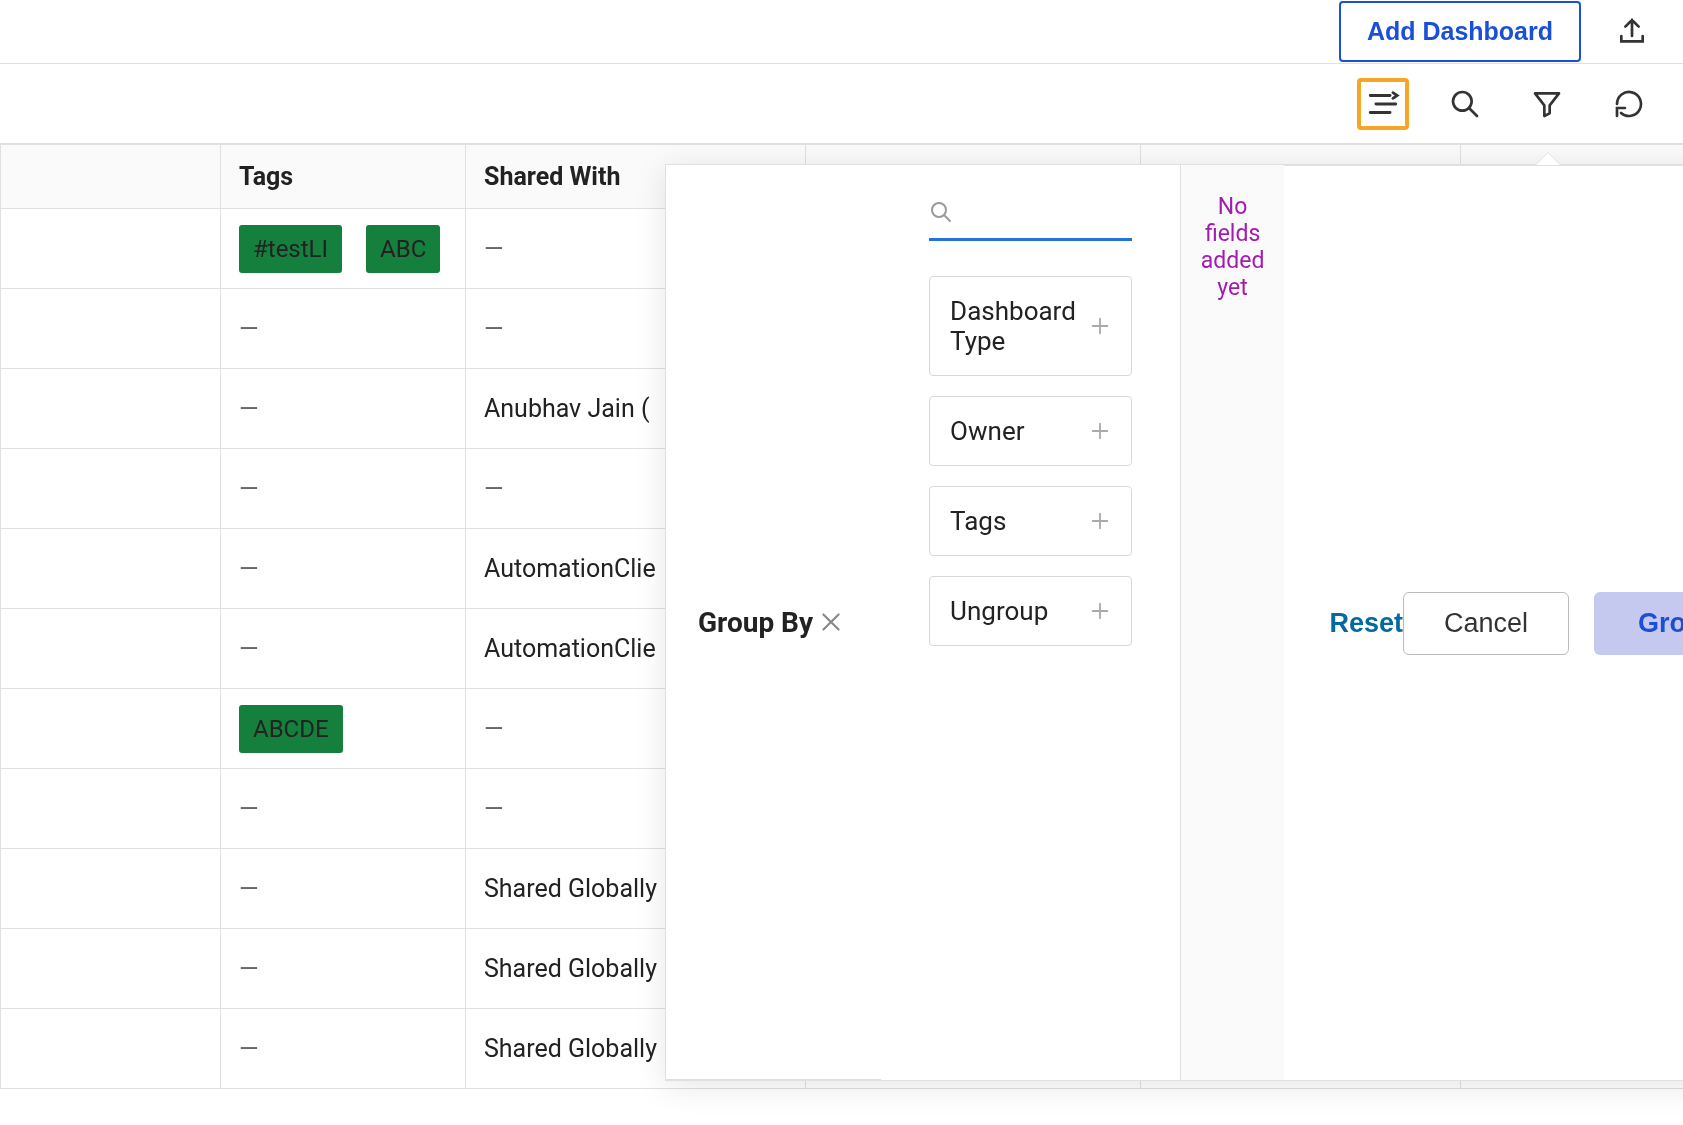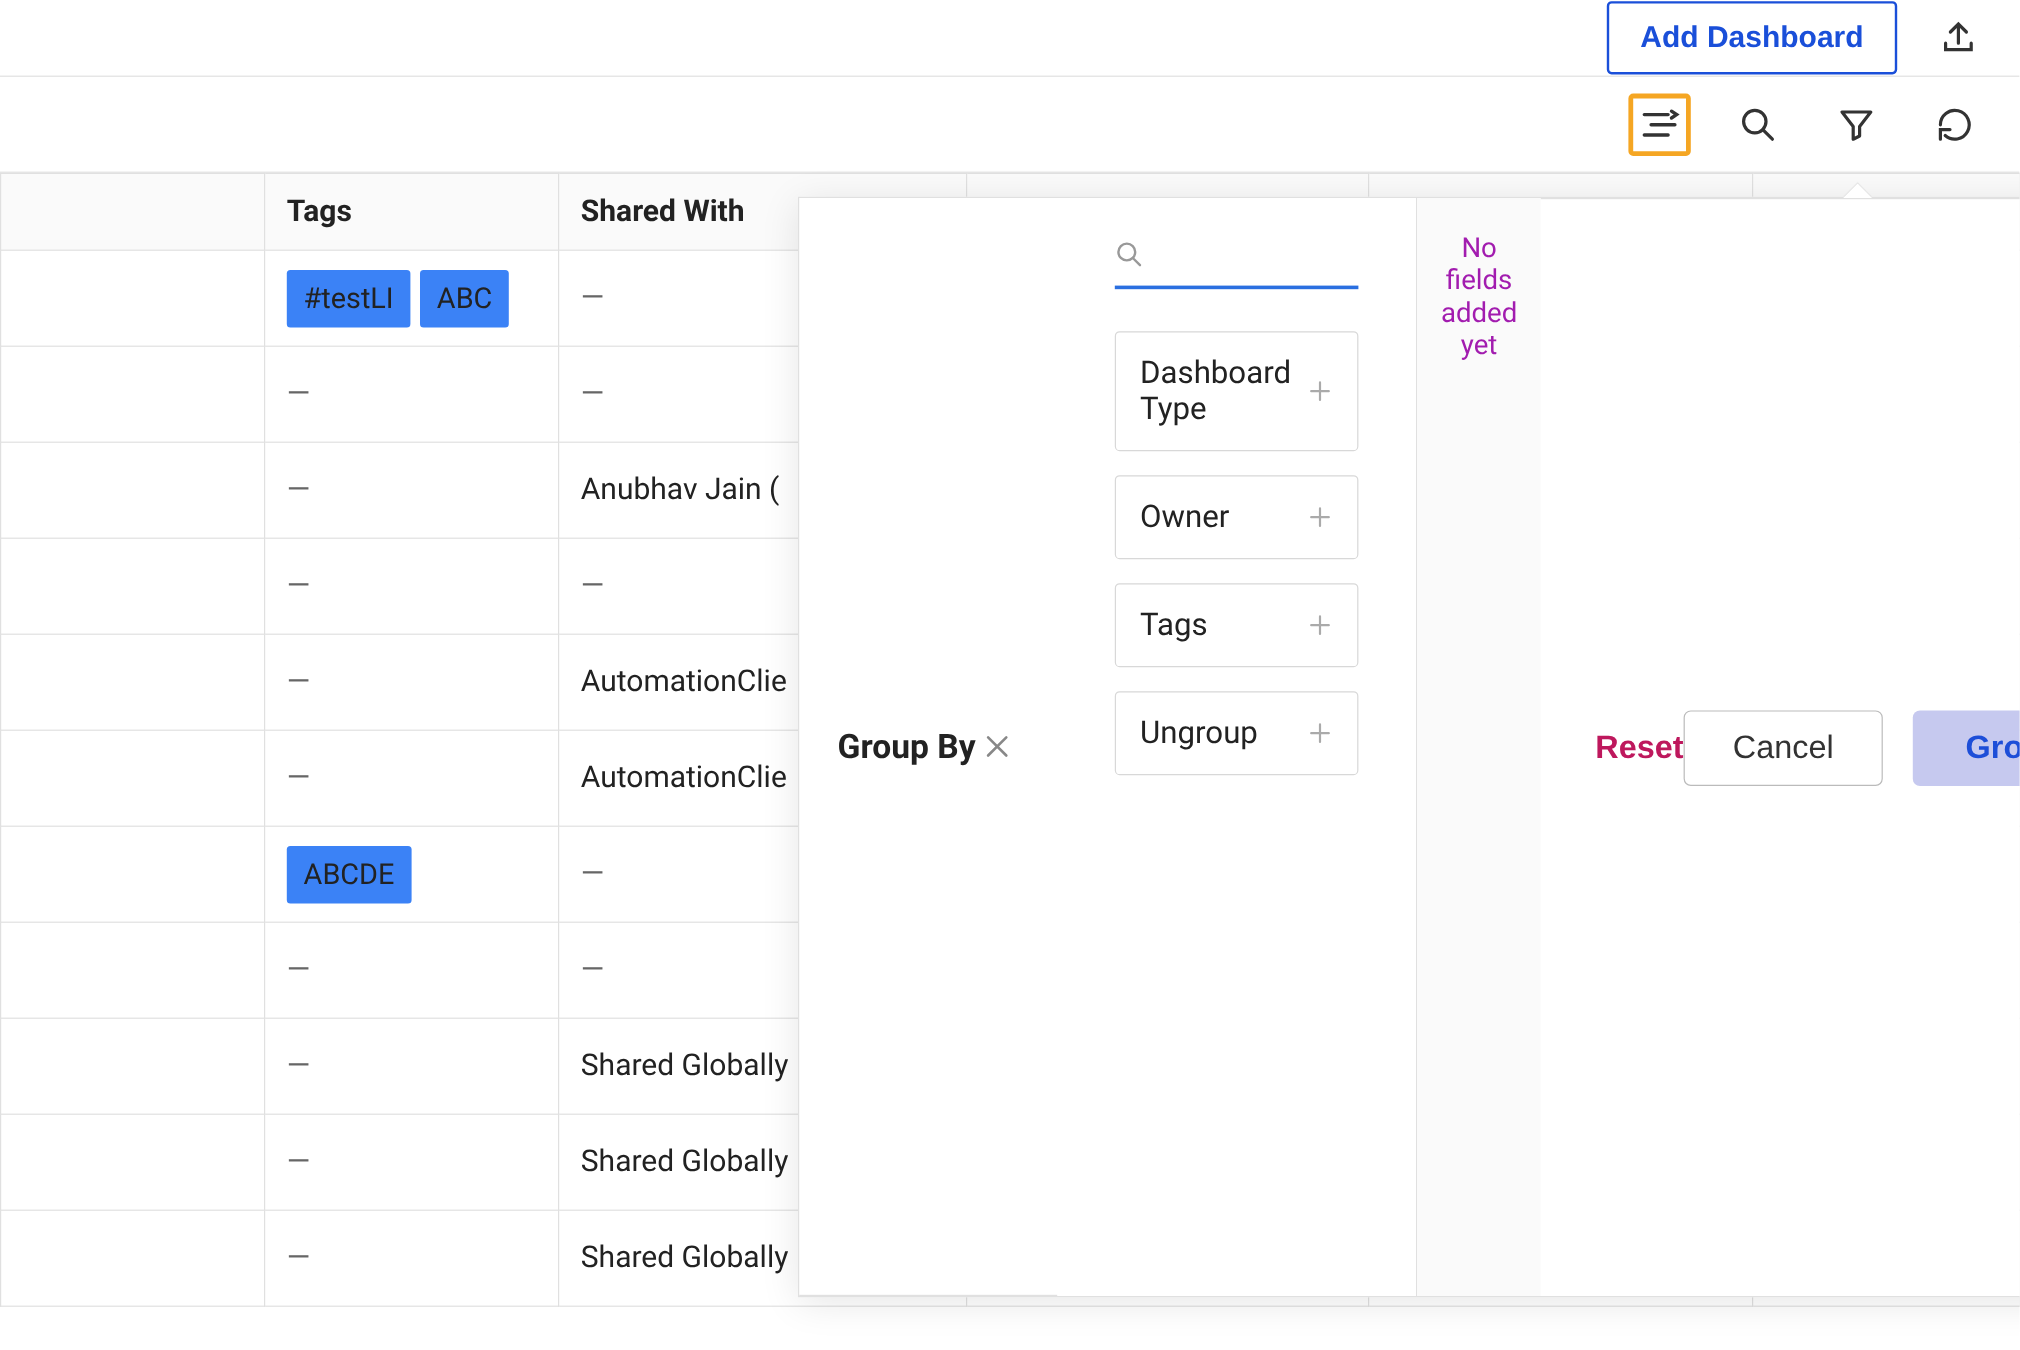--- a/index.html
+++ b/index.html
@@ -15,37 +15,37 @@
     
     .table { width: 100%; border-collapse: collapse; table-layout: fixed; }
     .table th, .table td { padding: 0 18px; height: 80px; text-align: left; font-size: 25px; border: 1px solid #e0e0e0; overflow: hidden; white-space: nowrap; }
     .table th { background: #fafafa; font-weight: 700; height: 64px; }
     .table th:first-child, .table td:first-child { width: 220px; }
     .table th:nth-child(2), .table td:nth-child(2) { width: 245px; }
     .table th:nth-child(3), .table td:nth-child(3) { width: 340px; }
     .table th:nth-child(4), .table td:nth-child(4) { width: 335px; }
     .table th:nth-child(5), .table td:nth-child(5) { width: 320px; }
     .table th:nth-child(6), .table td:nth-child(6) { width: 223px; }
-    .tag { display: inline-block; background: #3b82f6; padding: 10px 14px; border-radius: 3px; font-size: 24px; margin-right: 8px; }
+    .tag { display: inline-block; background: #15803d; padding: 10px 14px; border-radius: 3px; font-size: 24px; margin-right: 24px; }
     .avatar { width: 36px; height: 36px; border-radius: 50%; display: inline-block; vertical-align: middle; margin-right: 10px; background: radial-gradient(circle at 40% 35%, #ff7a4a 0%, #4a2a7a 70%); }
     .dash { color: #666; }
     
     .popover { position: absolute; top: 164px; left: 665px; right: 0; width: 1144px; height: 917px; background: #fff; border: 1px solid #e0e0e0; box-shadow: 0 5px 30px rgba(0,0,0,0.1); display: flex; flex-direction: row; }
     .popover::before { content: ""; position: absolute; top: -12px; right: 248px; width: 0; height: 0; border-left: 12px solid transparent; border-right: 12px solid transparent; border-bottom: 12px solid #fff; filter: drop-shadow(0 -1px 0 #e0e0e0); }
     .pop-head { display: flex; align-items: center; justify-content: space-between; padding: 22px 32px; border-bottom: 1px solid #e0e0e0; }
     .pop-head h2 { font-size: 28px; font-weight: 700; }
     .pop-body { flex: 1; display: flex; overflow: hidden; }
     .pop-left { width: 507px; padding: 35px 48px; border-right: 1px solid #e0e0e0; }
     .pop-right { flex: 1; background: #fafafa; padding: 28px 20px; text-align: center; font-size: 23px; color: #a21caf; }
     .search-wrap { display: flex; align-items: center; gap: 14px; border-bottom: 3px solid #2a6fe0; padding: 0 0 14px 0; margin-bottom: 35px; }
     .search-wrap input { border: none; outline: none; font-size: 26px; flex: 1; background: transparent; }
     .search-wrap input::placeholder { color: #999; }
     .opt { display: flex; align-items: center; justify-content: space-between; border: 1px solid #d8d8d8; border-radius: 4px; padding: 19px 20px; font-size: 26px; margin-bottom: 20px; cursor: pointer; }
     .pop-foot { display: flex; align-items: center; justify-content: space-between; padding: 22px 45px; border-top: 1px solid #e0e0e0; }
-    .link-btn { background: none; border: none; color: #be185d; font-size: 27px; font-weight: 700; cursor: pointer; }
+    .link-btn { background: none; border: none; color: #0369a1; font-size: 27px; font-weight: 700; cursor: pointer; }
     .btn-grey { border: 1.5px solid #bbb; background: #fff; color: #333; font-size: 27px; padding: 4px 40px; border-radius: 6px; cursor: pointer; font-weight: 500; }
     .btn-primary { border: none; background: #c6c9ef; color: #1d4ed8; font-size: 27px; font-weight: 700; padding: 16px 44px; border-radius: 6px; cursor: pointer; }
     .foot-right { display: flex; gap: 25px; }
     svg { display: block; }
   </style>
 </head>
 <body>
 
 <div class="topbar">
   <button class="btn-outline">Add Dashboard</button>

